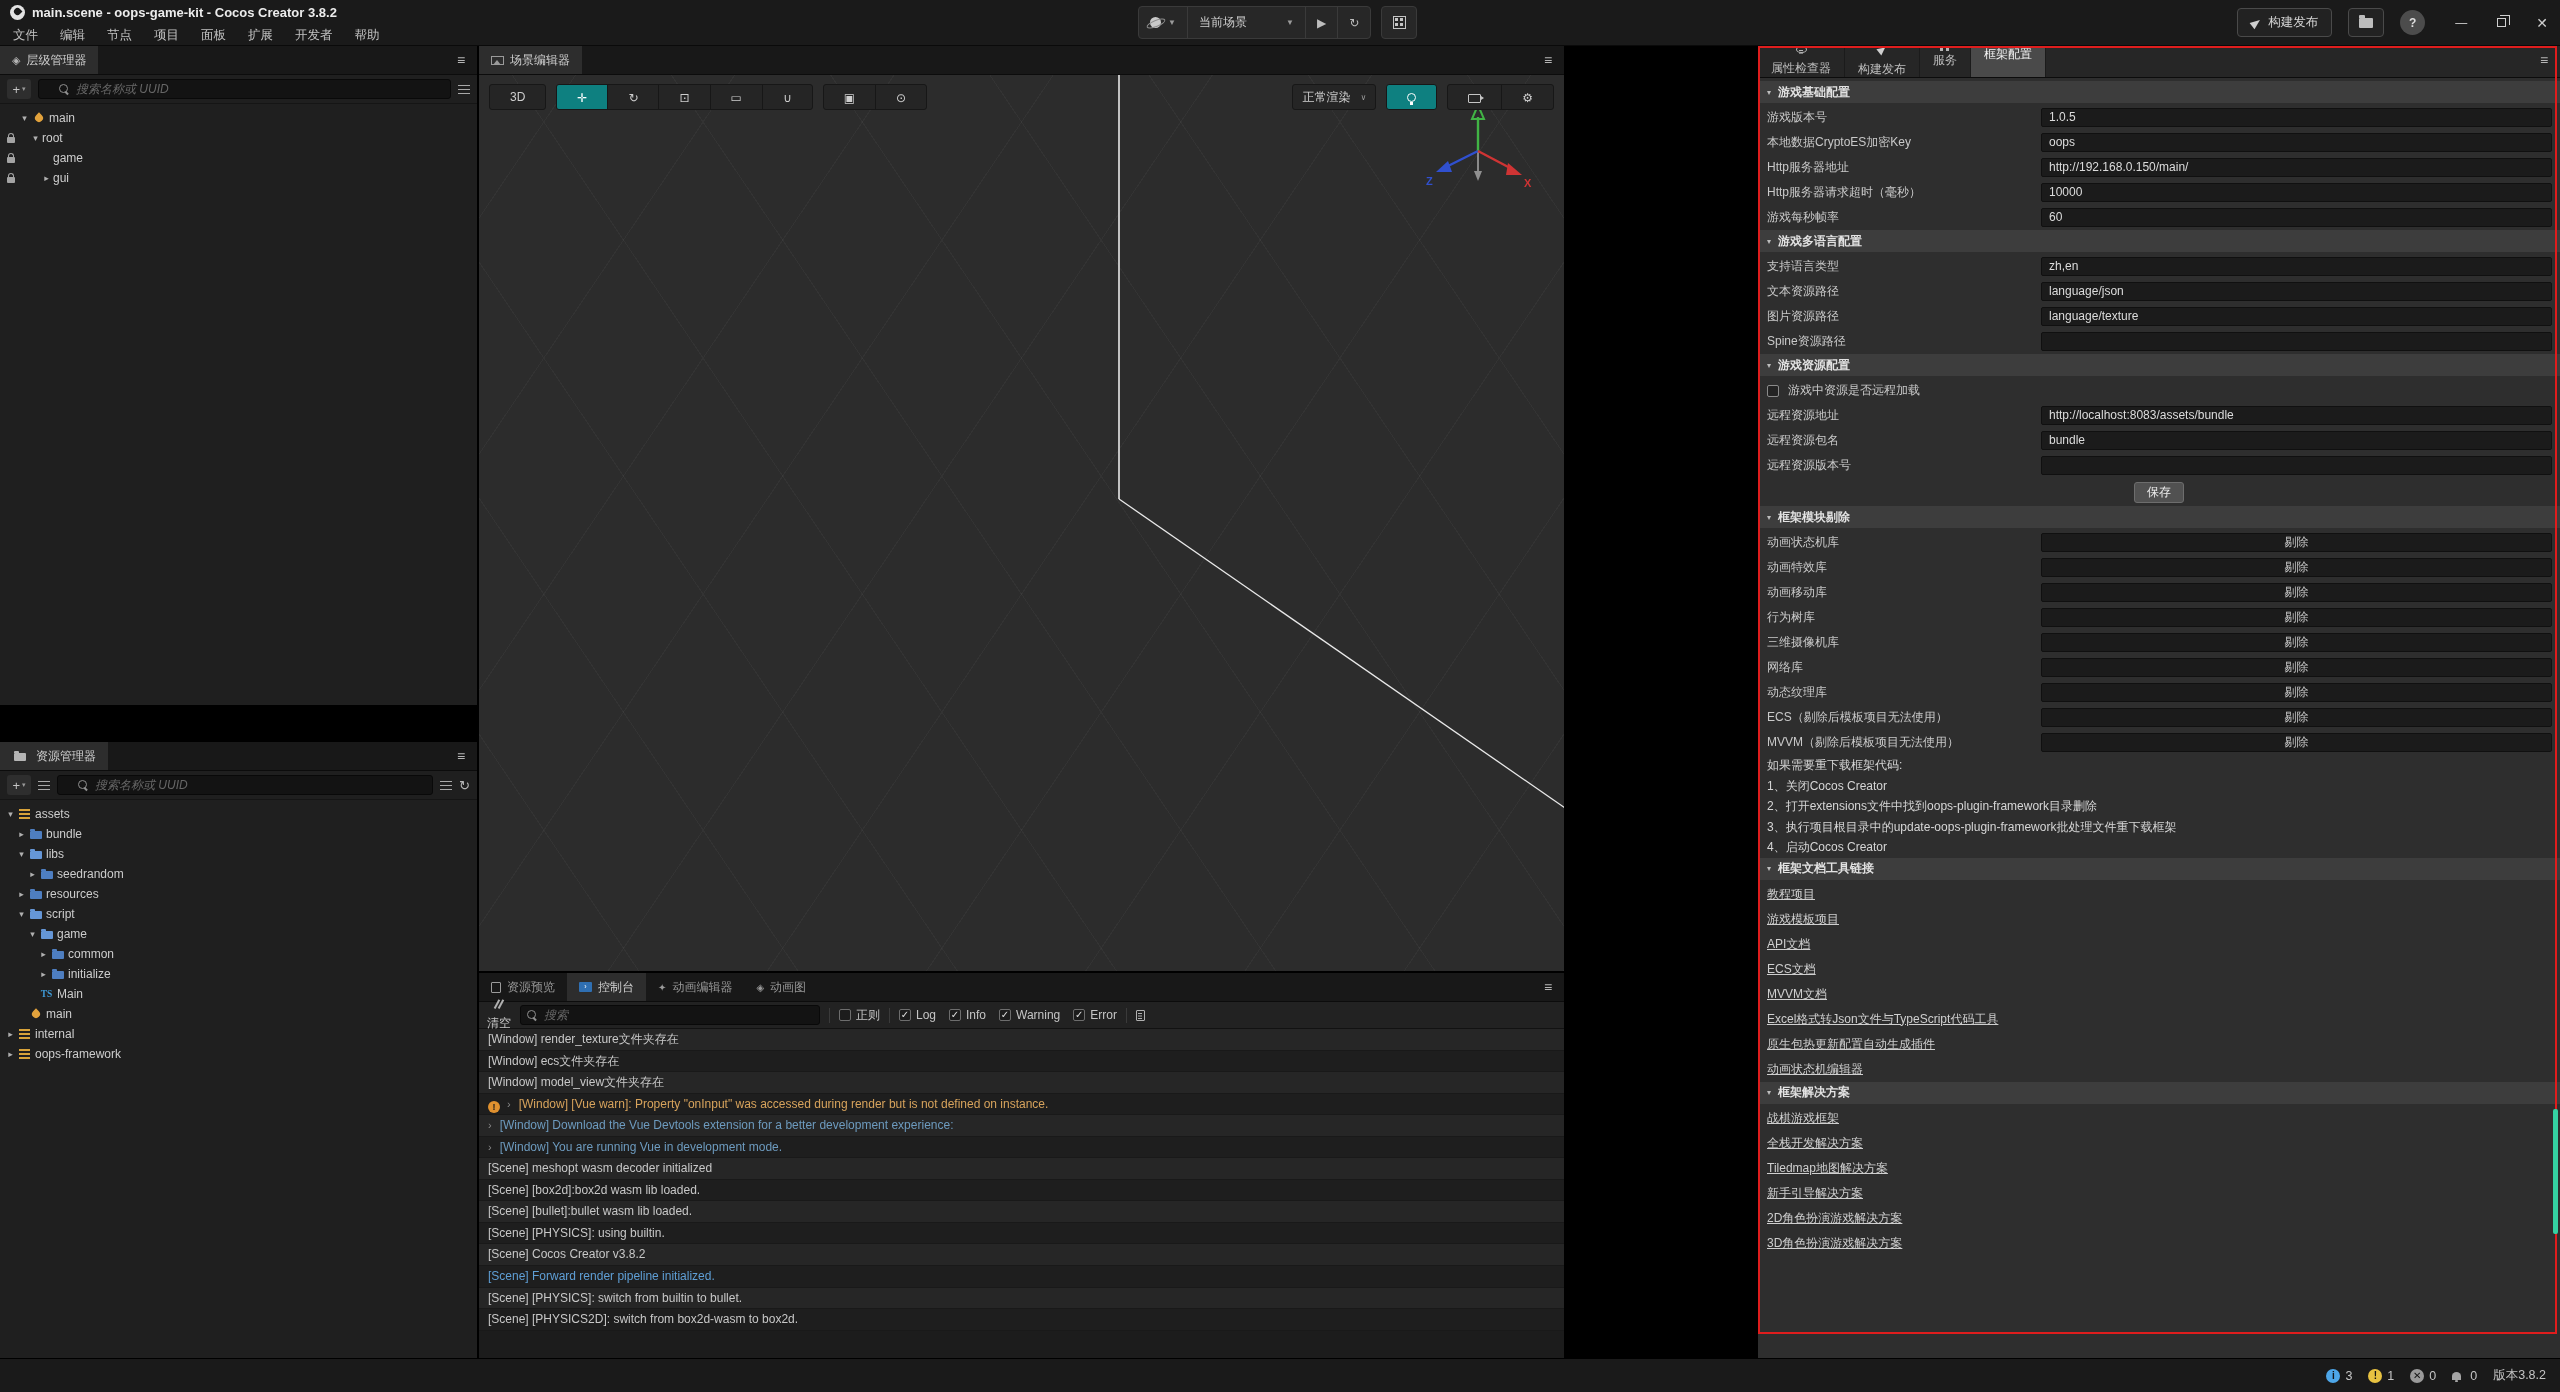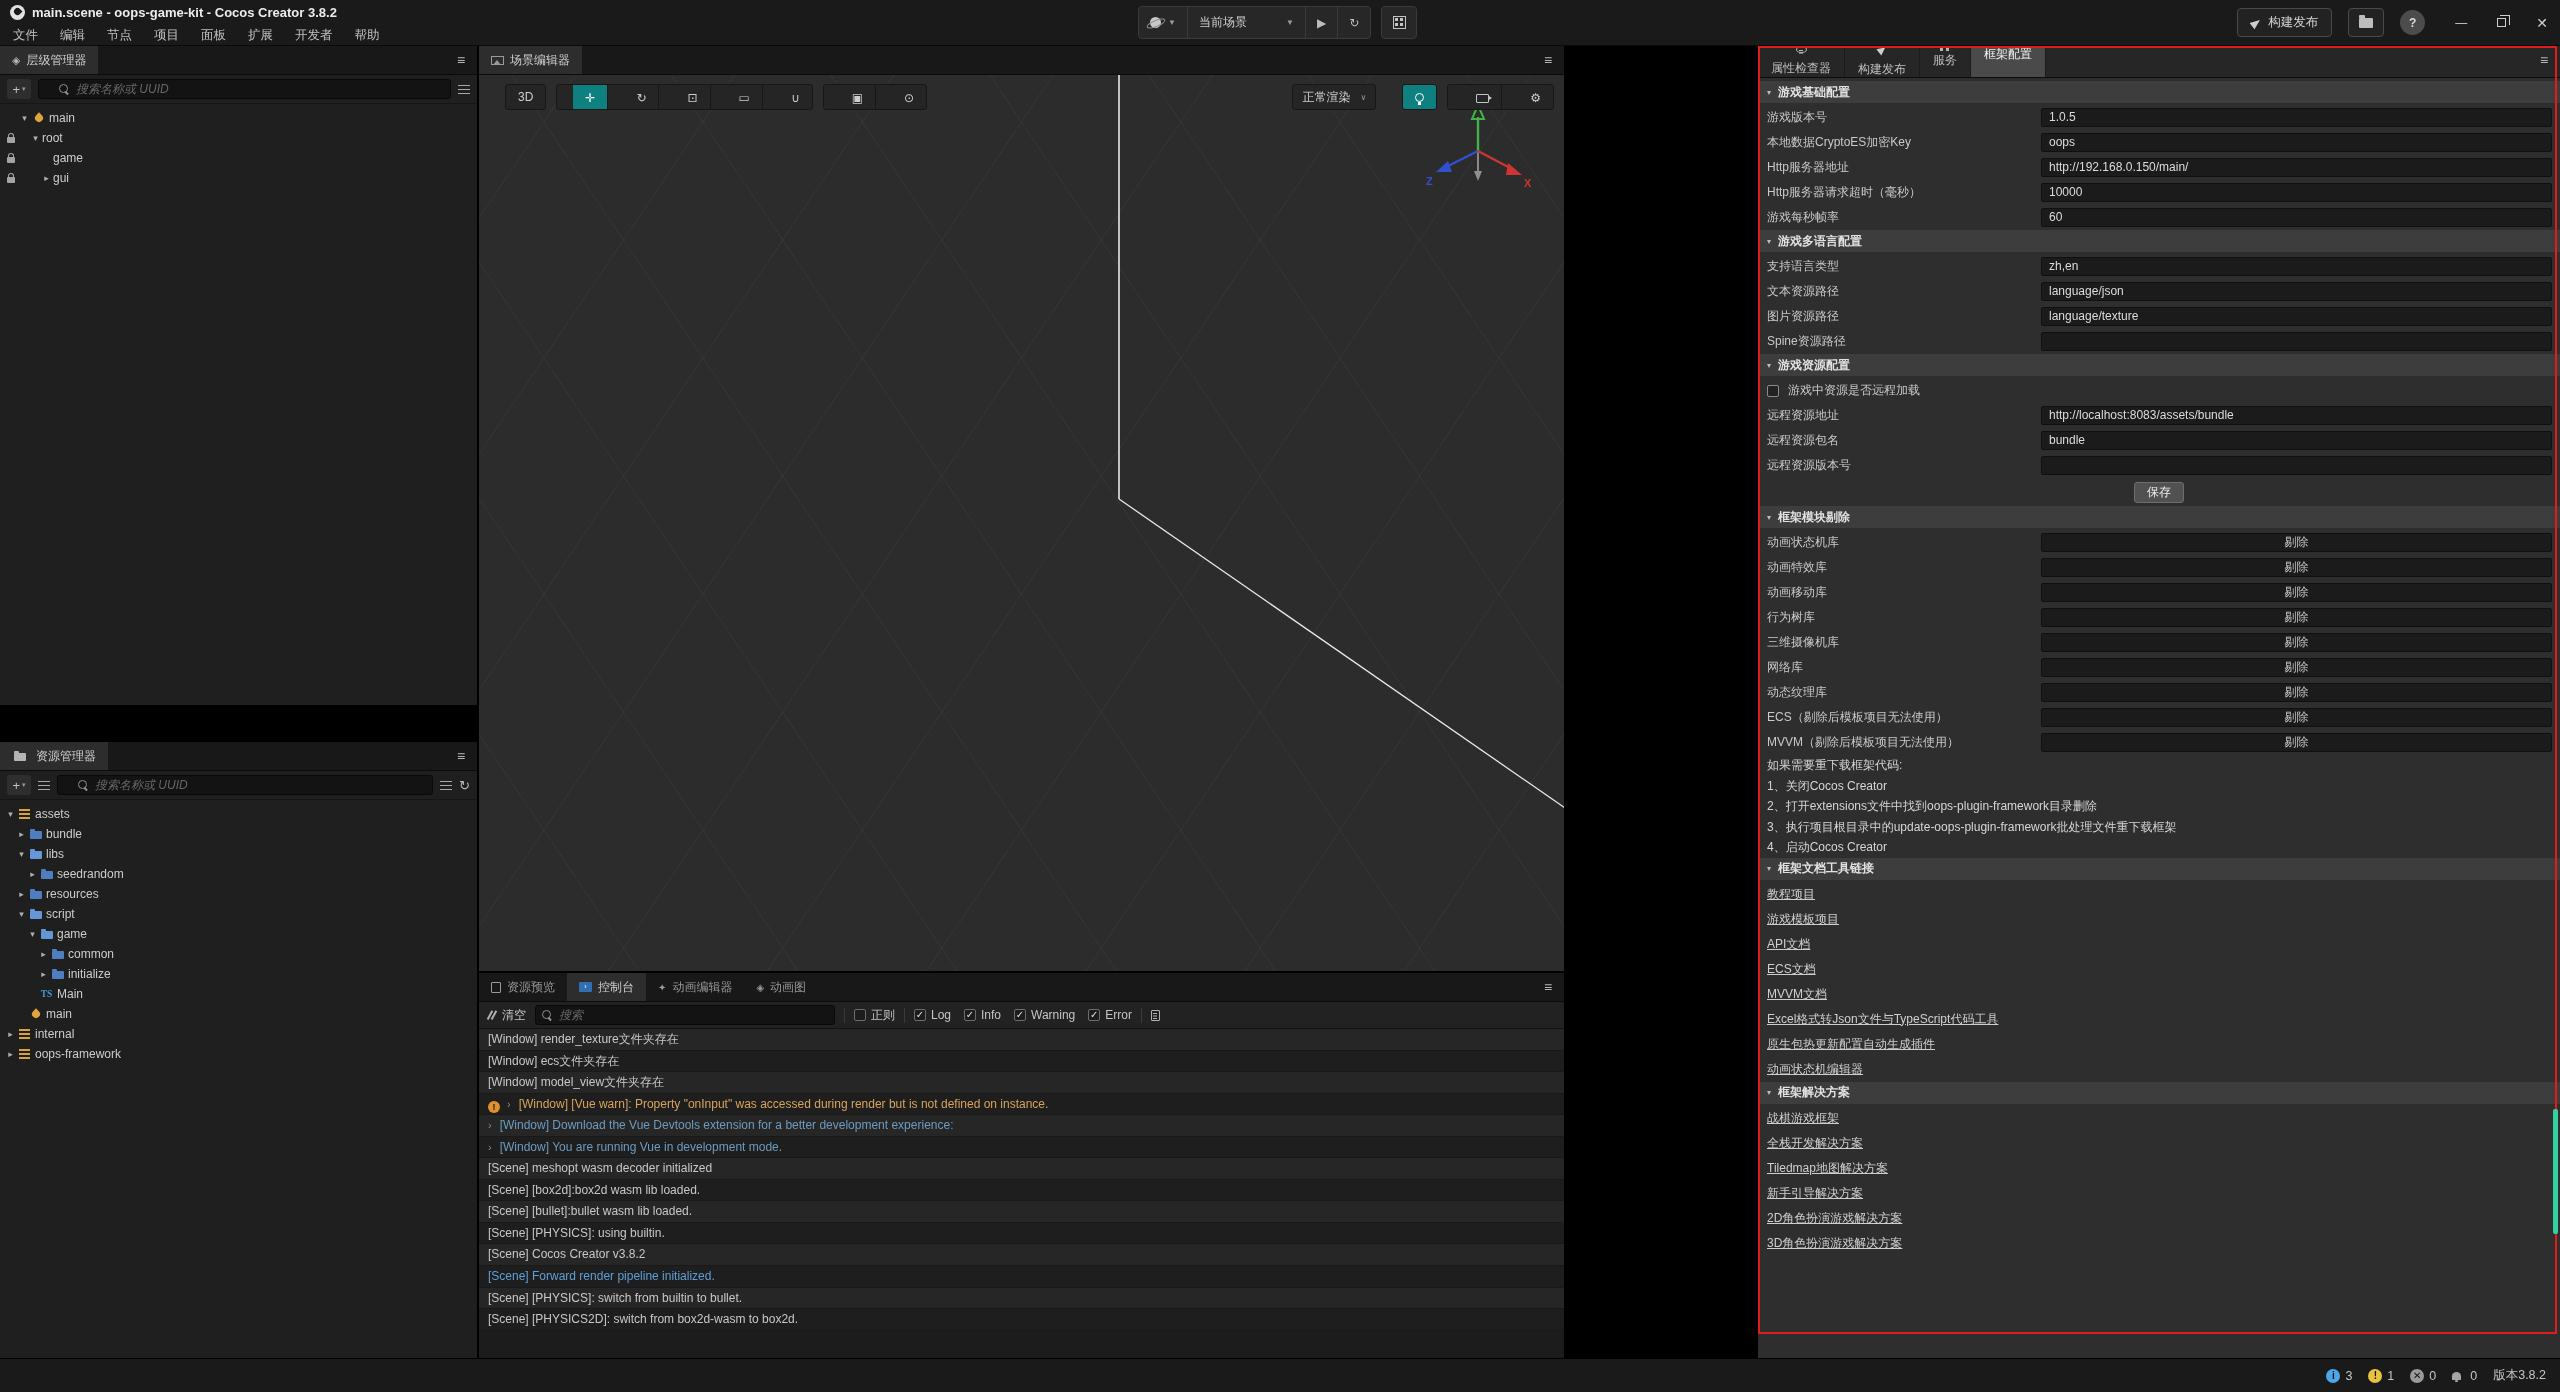--- a/index.html
+++ b/index.html
@@ -84,35 +84,35 @@
   .i-bundle { width:11px; height:10px; background:repeating-linear-gradient(to bottom,#d7a23a 0 2.5px,transparent 2.5px 4px); }
   .i-ts { color:#3f9bd8; font-weight:bold; font-size:9.5px; }
 
   
   .viewport { position:absolute; top:29px; left:0; right:0; bottom:0; background:#2c2c2c;
     background-image:
       repeating-linear-gradient(56deg, rgba(255,255,255,0.035) 0 1px, transparent 1px 132px),
       repeating-linear-gradient(-56deg, rgba(255,255,255,0.035) 0 1px, transparent 1px 132px);
   }
   .scene-toolbar { position:absolute; top:37px; left:10px; right:10px; height:28px; display:flex; align-items:center; gap:10px; z-index:3; }
-  .sbtn { height:26px; min-width:27px; padding:0 12px; background:#252525; border:1px solid #171717; border-radius:3px; color:#cfcfcf; display:flex; align-items:center; justify-content:center; font-size:12px;margin-left:16px; }
+  .sbtn { height:26px; min-width:27px; padding:0 20px; background:#252525; border:1px solid #171717; border-radius:3px; color:#cfcfcf; display:flex; align-items:center; justify-content:center; font-size:12px; }
   .sgroup { display:flex; height:26px; background:#252525; border:1px solid #171717; border-radius:3px; overflow:hidden; }
   .sgroup .sbtn { border:none; border-radius:0; border-right:1px solid #171717; background:transparent; }
   .sgroup .sbtn:last-child { border-right:none; }
   .sbtn.active { background:#0e8080; color:#fff; }
   .st-right { margin-left:auto; display:flex; gap:10px; align-items:center; }
   .render-select { height:26px; background:#252525; border:1px solid #171717; border-radius:3px; display:flex; align-items:center; gap:10px; padding:0 9px; color:#d0d0d0; }
   .i-bulb { width:9px; height:9px; border:1.4px solid #fff; border-radius:50%; position:relative; }
   .i-bulb::after { content:""; position:absolute; left:1.6px; bottom:-4px; width:3.4px; height:3px; background:#fff; }
   .i-cam { width:13px; height:9px; border:1.2px solid #c5c5c5; border-radius:1px; position:relative; }
   .i-cam::after { content:""; position:absolute; right:-4px; top:1.5px; border-left:3.5px solid #c5c5c5; border-top:2.5px solid transparent; border-bottom:2.5px solid transparent; }
 
   
   .ctoolbar { height:27px; display:flex; align-items:center; gap:9px; padding:0 8px; background:#222; border-bottom:1px solid #121212; }
-  .c-clear { display:flex; align-items:center; gap:5px; color:#c5c5c5; }
+  .c-clear { display:flex; align-items:center; gap:5px; color:#c5c5c5;flex-direction:column; }
   .i-clear { position:relative; width:10px; height:11px; }
   .i-clear::before, .i-clear::after { content:""; position:absolute; top:0; width:1.6px; height:10px; background:#b0b0b0; transform:rotate(28deg); }
   .i-clear::before { left:2px; } .i-clear::after { left:6px; }
   .c-search { width:300px; height:20px; background:#131313; border:1px solid #090909; border-radius:3px; display:flex; align-items:center; gap:6px; padding:0 6px; }
   .vdiv { width:1px; height:15px; background:#3a3a3a; }
   .cb { width:12px; height:12px; background:#1c1c1c; border:1px solid #6d6d6d; border-radius:2px; color:#e0e0e0; font-size:10px; line-height:10px; text-align:center; flex:none; }
   .filt { display:flex; align-items:center; gap:5px; color:#c5c5c5; }
   .i-doc { width:9px; height:11px; border:1.2px solid #b0b0b0; border-radius:1px; position:relative; }
   .i-doc::after { content:""; position:absolute; left:1px; top:2px; width:4.5px; height:1.2px; background:#b0b0b0; box-shadow:0 2.5px 0 #b0b0b0, 0 5px 0 #b0b0b0; }
   .loglist { position:absolute; top:56px; bottom:0; left:0; right:0; background:#1c1c1c; }

